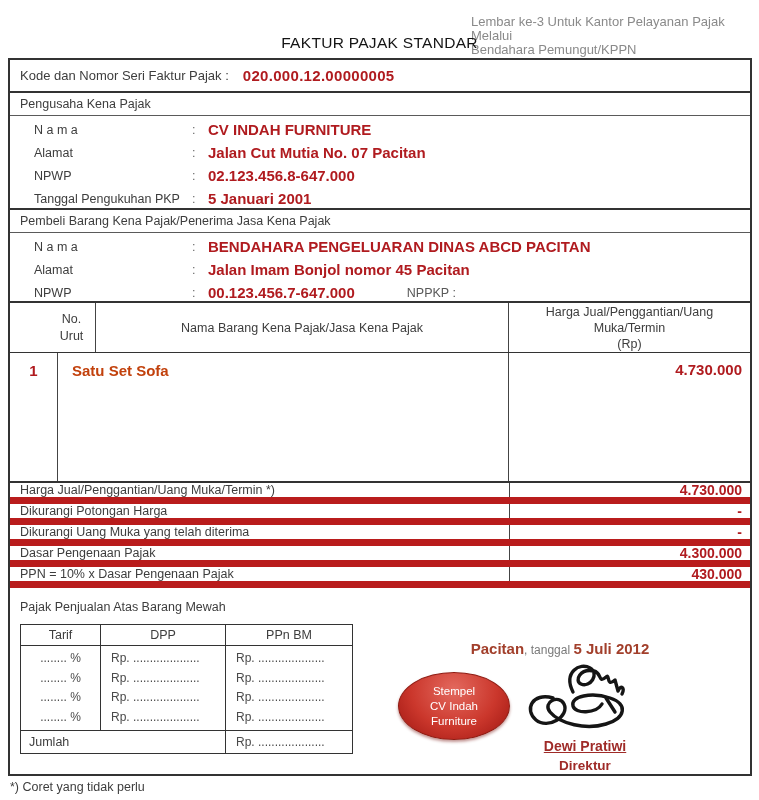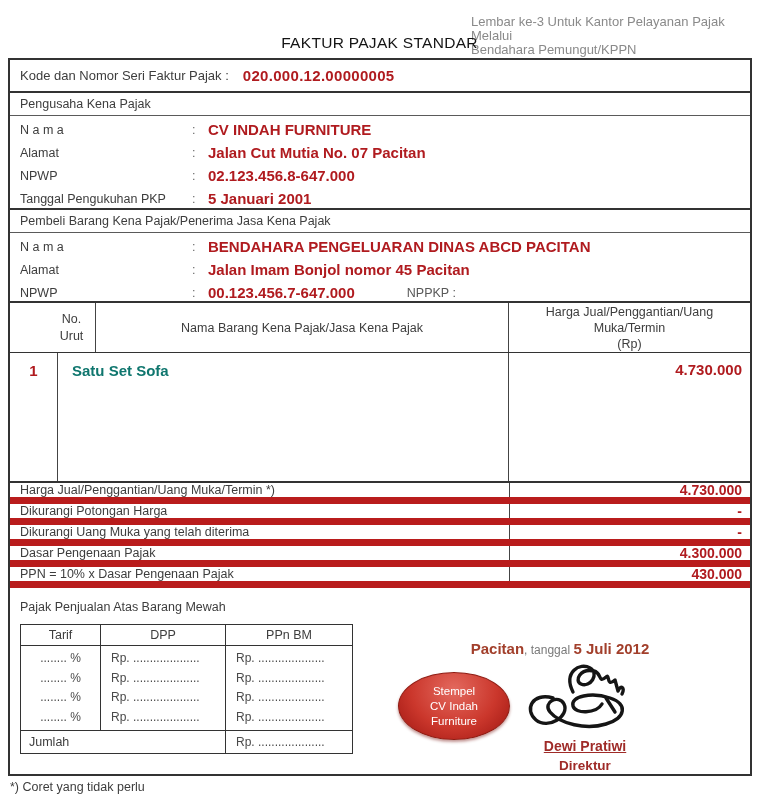--- a/index.html
+++ b/index.html
@@ -29,31 +29,31 @@
   .row-kode .lbl { font-size:13px; color:#3d3d3d; }
   .row-kode .val { font-size:15px; font-weight:bold; color:#b01b1f; margin-left:14px; letter-spacing:.3px; }
   .sec-head {
     height:23px; border-bottom:1px solid #5a5a5a;
     display:flex; align-items:center; padding-left:10px; font-size:12.5px;
   }
   .details { border-bottom:2px solid #333; padding-top:2px; }
   .details.seller { height:94px; }
   .details.buyer  { height:70px; }
   .drow { height:23px; display:flex; align-items:center; }
-  .dlabel { width:182px; padding-left:10px; font-size:12.5px; color:#3d3d3d; }
+  .dlabel { width:182px; padding-left:24px; font-size:12.5px; color:#3d3d3d; }
   .dcolon { width:16px; font-size:12.5px; color:#6a6a6a; }
   .dvalue { font-size:15px; font-weight:bold; color:#b01b1f; }
   .nppkp { font-size:12.5px; color:#585858; margin-left:52px; }
   .thead { height:50px; display:flex; border-bottom:1px solid #333;padding-left:38px; }
   .tbody { height:130px; display:flex; border-bottom:2px solid #333; }
   .col-no { width:48px; border-right:1px solid #444; display:flex; flex-direction:column; align-items:center; justify-content:center; font-size:12.5px; line-height:17px; }
   .col-name { flex:1; border-right:1px solid #444; display:flex; flex-direction:column; align-items:center; justify-content:center; font-size:12.5px; text-align:center; }
   .col-amt { width:241px; display:flex; flex-direction:column; align-items:center; justify-content:center; font-size:12.5px; line-height:16px; text-align:left; }
   .tbody .col-no { justify-content:flex-start; padding-top:9px; font-size:15px; font-weight:bold; color:#b01b1f; }
-  .tbody .col-name { justify-content:flex-start; align-items:flex-start; padding:9px 0 16px 14px; font-size:15px; font-weight:bold; color:#0f766e; }
+  .tbody .col-name { justify-content:flex-start; align-items:flex-start; padding:9px 0 16px 14px; font-size:15px; font-weight:bold; color:#c2410c; }
   .tbody .col-amt { justify-content:flex-start; align-items:flex-end; padding:9px 8px 0 0; font-size:15px; font-weight:bold; color:#b01b1f; }
   .trow { height:21px; display:flex; border-bottom:7px solid #b91c1c; }
   .trow:last-of-type { border-bottom:2px solid #333; }
   .trow .tlabel { flex:1; display:flex; align-items:center; padding-left:10px; font-size:12.5px; }
   .trow .tvalue { width:241px; border-left:1px solid #444; display:flex; align-items:center; justify-content:flex-end; padding-right:8px; font-size:14px; font-weight:bold; color:#b01b1f; }
   .bottom { flex:1; position:relative; }
   .ppnbm-heading { position:absolute; left:10px; top:12px; font-size:12.5px; }
   .ptable { position:absolute; left:10px; top:36px; width:333px; border:1px solid #333; }
   .pt-head { display:flex; height:21px; border-bottom:1px solid #333; }
   .pt-head > div { display:flex; align-items:center; justify-content:center; font-size:12.5px; }

